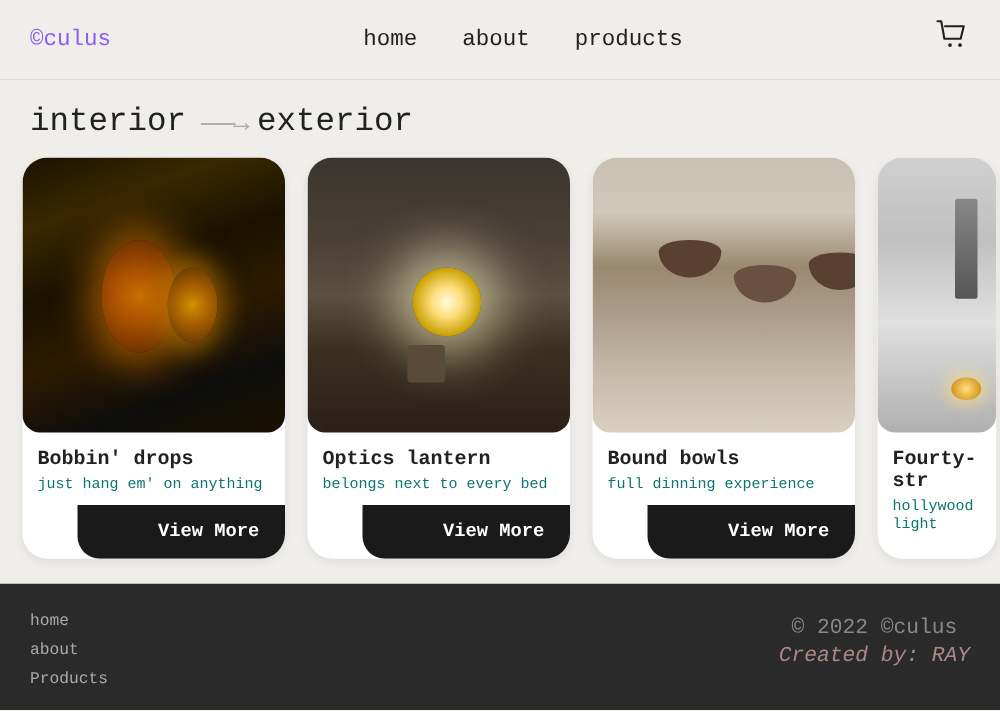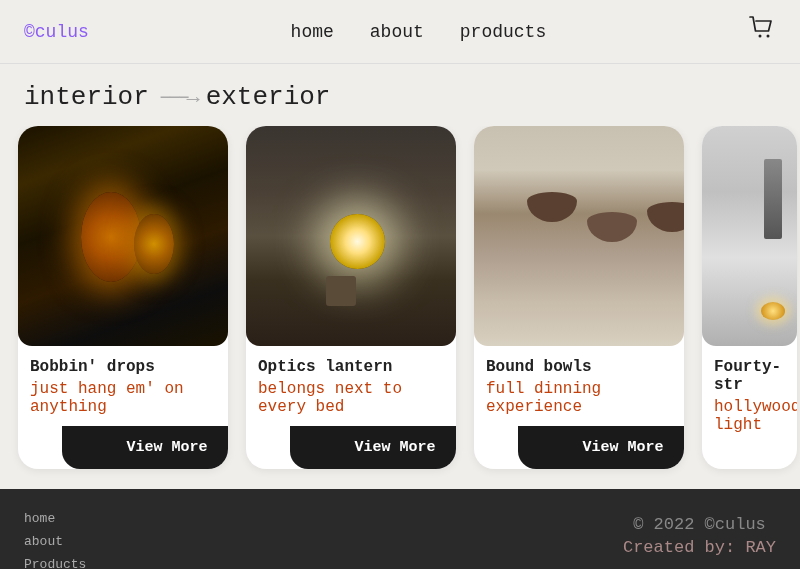--- a/index.html
+++ b/index.html
@@ -49,21 +49,21 @@
     }
 
     
     .hero-text {
       padding: 18px 24px 14px 24px;
       font-size: 26px;
       font-weight: normal;
       font-family: 'Courier New', Courier, monospace;
       color: #222;
       display: flex;
-      align-items: center;
+      align-items: flex-end;
       gap: 6px;
     }
 
     .hero-arrow {
       color: #aaa;
       font-size: 22px;
       letter-spacing: -4px;
       margin: 0 4px;
     }
 
@@ -195,23 +195,23 @@
 
     .card-title {
       font-size: 16px;
       font-family: 'Courier New', Courier, monospace;
       font-weight: bold;
       color: #222;
       margin-bottom: 4px;
     }
 
     .card-desc {
-      font-size: 16px;
-      font-family: 'Courier New', Courier, monospace;
-      color: #c2410c;
+      font-size: 12px;
+      font-family: 'Courier New', Courier, monospace;
+      color: #0f766e;
       margin-bottom: 10px;
     }
 
     .card-btn {
       display: block;
       width: 100%;
       background: #1a1a1a;
       color: #fff;
       text-align: center;
       padding: 13px 0;
@@ -261,20 +261,21 @@
       padding-top: 4px;
     }
 
     .footer-right .created {
       color: #777;
       margin-top: 4px;
     }
 
     .footer-right .created span {
       color: #a88;
+      font-style: italic;
     }
   </style>
 </head>
 <body>
 
 <header>
   <div class="logo">©culus</div>
   <nav>
     <a href="#">home</a>
     <a href="#">about</a>

